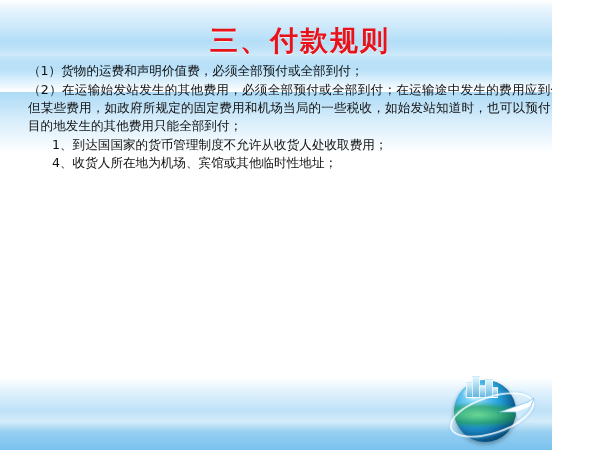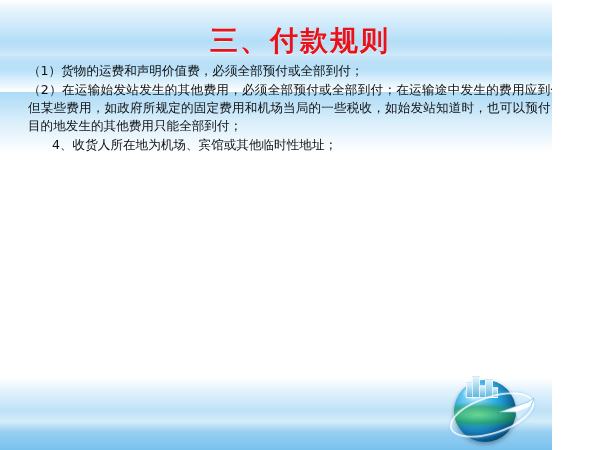--- a/index.html
+++ b/index.html
@@ -184,20 +184,21 @@
 
   <div class="top-band"></div>
   <div class="bottom-band"></div>
   <div class="bottom-shine"></div>
 
   <div class="title">三、付款规则</div>
 
   <div class="content">
     <p class="para lvl1">（1）货物的运费和声明价值费，必须全部预付或全部到付；</p>
     <p class="para lvl1">（2）在运输始发站发生的其他费用，必须全部预付或全部到付；在运输途中发生的费用应到付，但某些费用，如政府所规定的固定费用和机场当局的一些税收，如始发站知道时，也可以预付；在目的地发生的其他费用只能全部到付；</p>
+    <p class="para lvl2">1、到达国国家的货币管理制度不允许从收货人处收取费用；</p>
     <p class="para lvl2">4、收货人所在地为机场、宾馆或其他临时性地址；</p>
   </div>
 
   <div class="globe-wrap">
     <div class="globe"></div>
     <div class="city">
       <i class="c1"></i>
         <i class="c2"></i>
         <i class="c3"></i>
         <i class="c4"></i>

